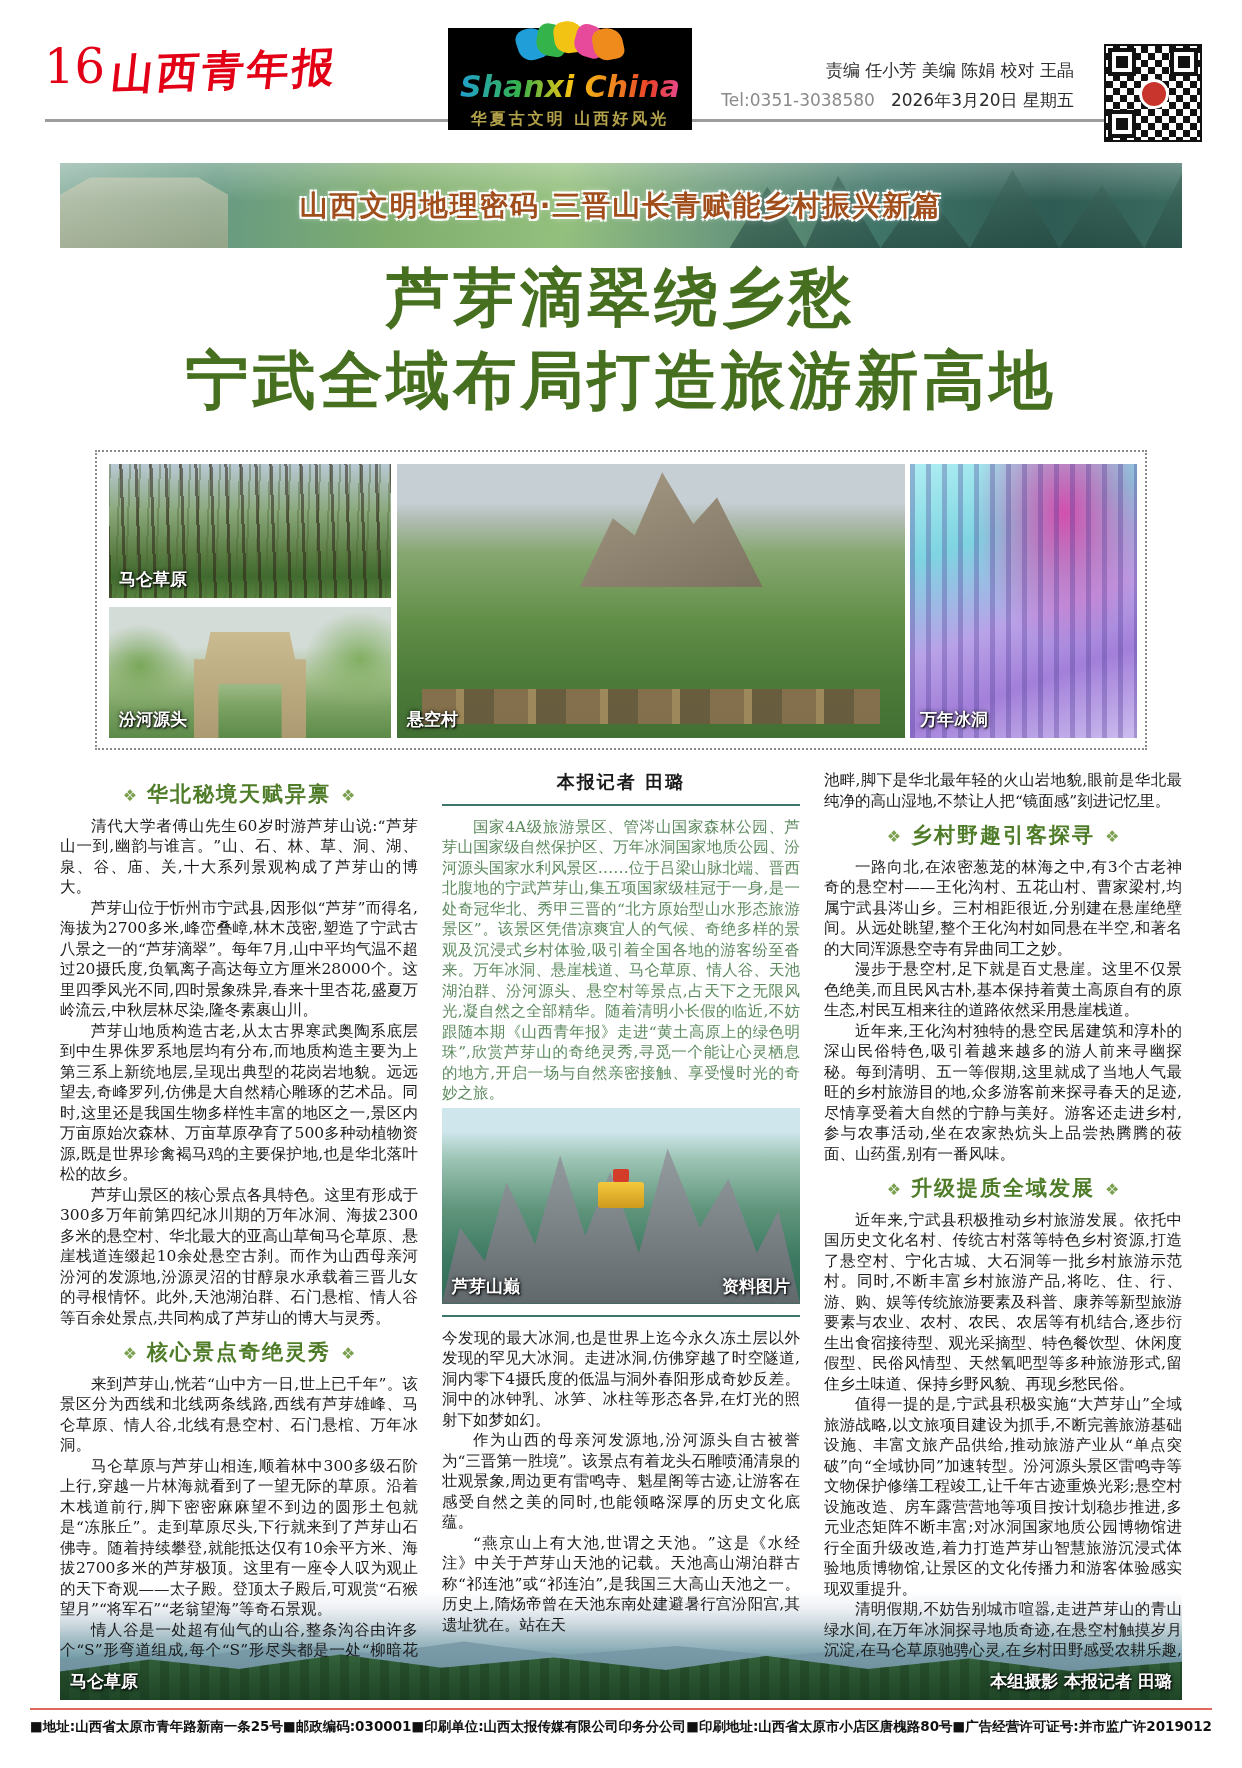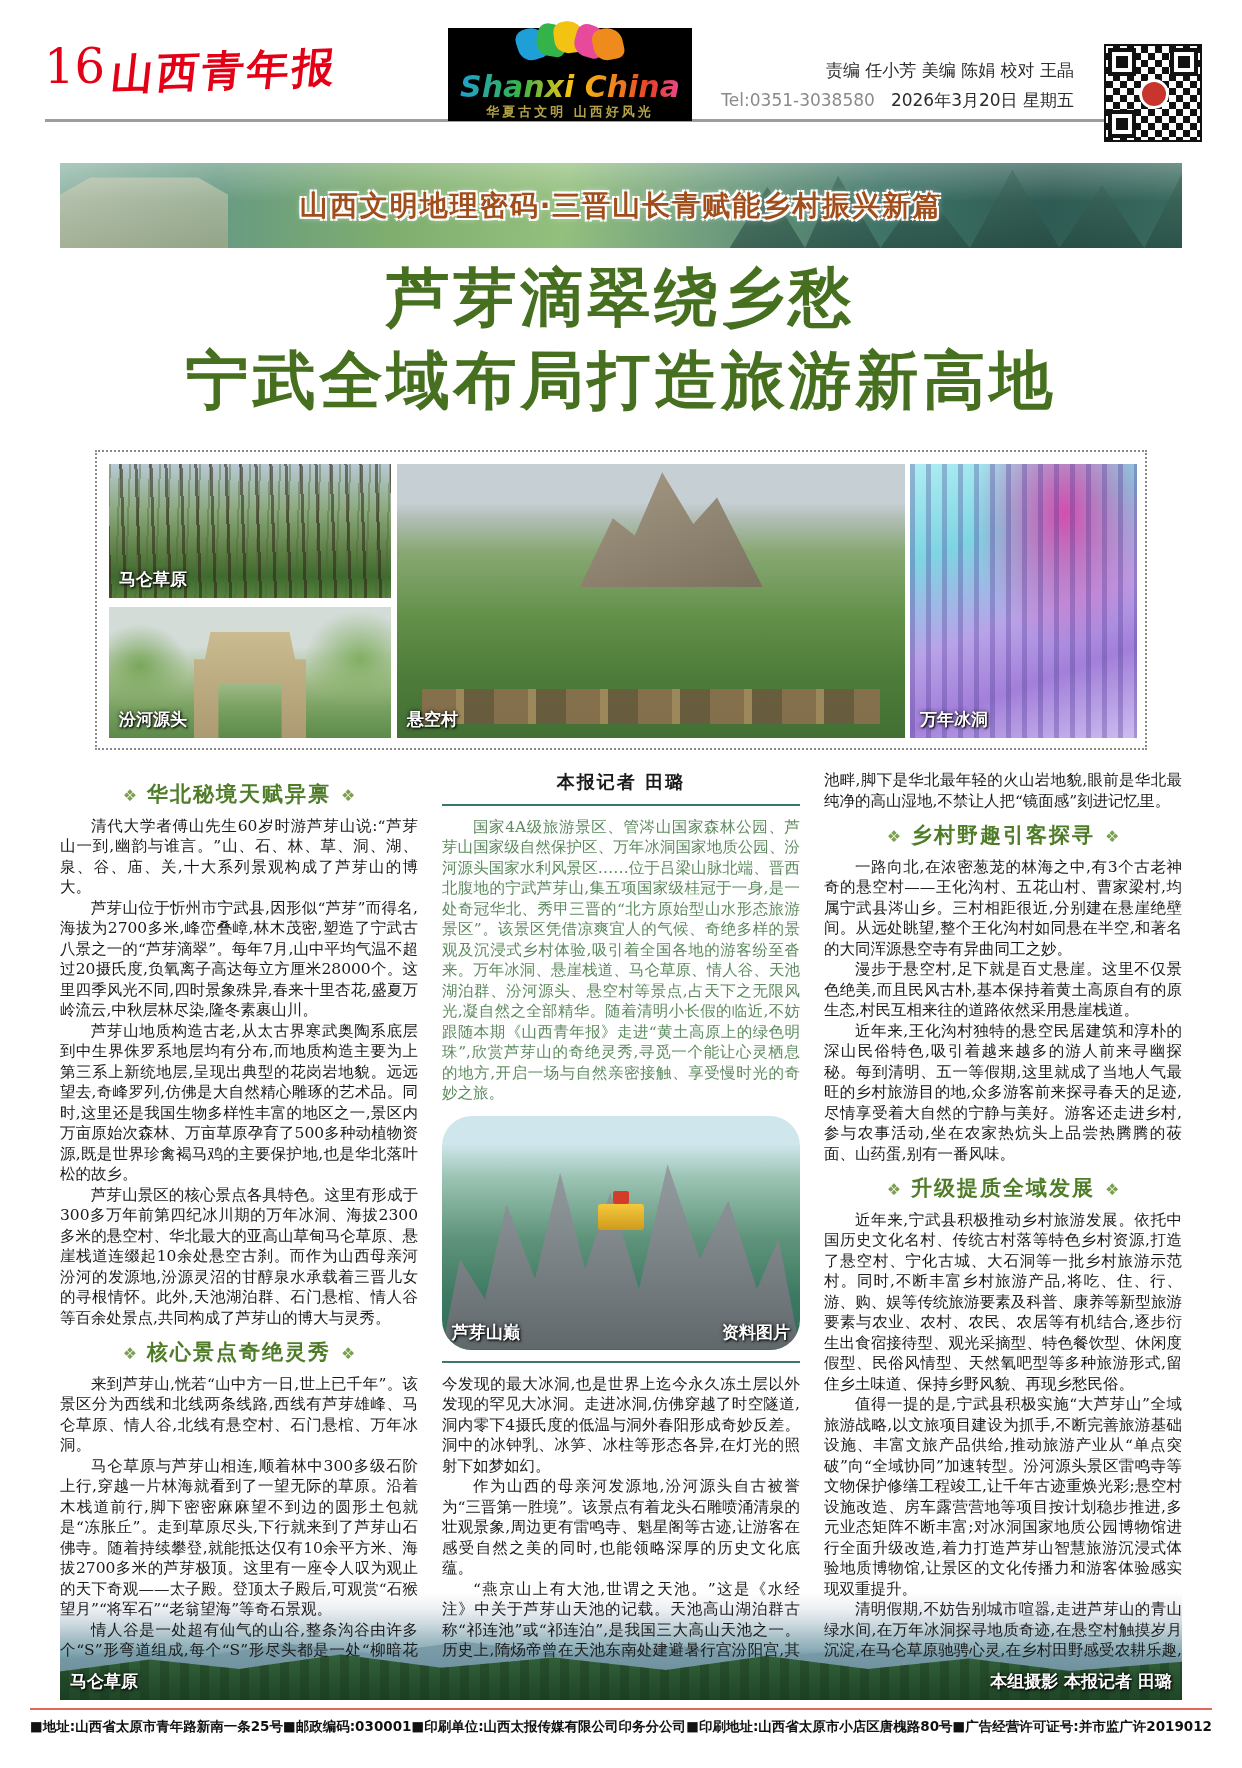--- a/index.html
+++ b/index.html
@@ -10,21 +10,21 @@
           font-family:"DejaVu Serif",serif;line-height:1;}
   .masthead{position:absolute;left:112px;top:50px;font-size:42px;font-weight:900;color:#e30016;
             font-family:"DejaVu Serif",serif;transform:skewX(-8deg) rotate(-2deg);letter-spacing:3px;line-height:1;}
   .grayline{position:absolute;left:45px;top:119px;width:1152px;height:3px;background:#9d9d9d;}
   .logo{position:absolute;left:448px;top:28px;width:228px;text-align:center;background:#000000;padding:0 8px;}
   .ribbon{height:42px;line-height:42px;}
   .ribbon i{display:inline-block;width:30px;height:32px;border-radius:10px 16px 8px 14px;margin:0 -8px;}
   .logo-text{font-size:30px;font-weight:bold;font-style:italic;font-family:"DejaVu Sans",sans-serif;
              background:linear-gradient(90deg,#1f9ed8 0%,#35b34b 28%,#f3c313 50%,#ef8b1c 68%,#e8402a 85%,#e74a9b 100%);
              -webkit-background-clip:text;background-clip:text;color:transparent;line-height:1.1;white-space:nowrap;}
-  .tagline{font-size:13px;font-weight:bold;color:#b3a24a;letter-spacing:3px;
+  .tagline{margin-top:6px;font-size:16px;font-weight:bold;color:#b3a24a;letter-spacing:3px;
            font-family:"DejaVu Sans",sans-serif;white-space:nowrap;}
   .hdr-right{position:absolute;right:168px;top:56px;text-align:right;font-size:17px;line-height:1.75;
              color:#2b2b2b;font-family:"DejaVu Sans",sans-serif;white-space:nowrap;}
   .hdr-right .tel{color:#8a8a8a;margin-right:16px;}
   .qr{position:absolute;right:40px;top:44px;width:94px;height:94px;border:2px solid #111;background:
       repeating-conic-gradient(#111 0% 25%,#fff 0% 50%) 0 0/14px 14px;}
   .qr .f{position:absolute;width:20px;height:20px;border:4px solid #111;background:#fff;}
   .qr .f::after{content:"";position:absolute;inset:4px;background:#111;}
   .qr .tl{left:2px;top:2px}.qr .tr{right:2px;top:2px}.qr .bl{left:2px;bottom:2px}
   .qr .dot{position:absolute;left:50%;top:50%;width:24px;height:24px;margin:-14px;background:#c8352c;
@@ -78,22 +78,22 @@
   .col{flex:1 1 0;overflow:hidden;text-align:justify;font-size:15.5px;line-height:20.5px;}
   .col p{margin:0;text-indent:2em;}
   .col p.noindent{text-indent:0;}
   .sec{margin:14px 0 9px;text-align:center;font-size:21px;font-weight:bold;color:#4e7c28;
        font-family:"DejaVu Sans",sans-serif;letter-spacing:2px;}
   .sec .orn{color:#7ba150;font-size:16px;margin:0 10px;letter-spacing:0;}
   .byline{margin-top:2px;text-align:center;font-size:18px;font-weight:bold;
           font-family:"DejaVu Sans",sans-serif;letter-spacing:2px;}
   .rule{height:2px;background:#3c756b;margin:11px 0;}
   .green{color:#5d8a5f;}
-  .summit{position:relative;width:100%;height:234px;margin-top:12px;background:
-     linear-gradient(180deg,#cfe6ec 0 12%,#9cc4b4 26%,#5f947b 52%,#3e7a63 76%,#2f6b55 100%); border-radius: 30px;}
+  .summit{position:relative;width:100%;height:196px;margin-top:4px;background:
+     linear-gradient(180deg,#cfe6ec 0 12%,#9cc4b4 26%,#5f947b 52%,#3e7a63 76%,#2f6b55 100%);}
   .summit::before{content:"";position:absolute;bottom:0;left:0;right:0;height:86%;
      background:linear-gradient(180deg,#9aa2a6,#60686c);
      clip-path:polygon(0 100%,5% 55%,12% 75%,18% 28%,26% 65%,33% 12%,40% 60%,47% 22%,55% 70%,63% 8%,72% 55%,80% 26%,88% 70%,94% 45%,100% 100%);}
   .temple{position:absolute;left:50%;top:38%;width:46px;height:26px;margin-left:-23px;z-index:4;
      background:linear-gradient(#f4c93c,#cf9a1d);border-radius:3px;}
   .temple::before{content:"";position:absolute;top:-13px;left:15px;width:16px;height:13px;background:#d43c2a;border-radius:2px;}
   
   .panorama{position:absolute;left:60px;top:1592px;width:1122px;height:108px;overflow:hidden;z-index:2;background:
      linear-gradient(180deg,#ffffff 0%,#eceff3 16%,#ccd9df 30%,#a9c0c8 42%,#8fb0ba 52%,#6f9aa4 62%,#587f83 70%,#446e66 80%,#32594a 90%,#2a4f3e 100%);}
   .panorama::before{content:"";position:absolute;left:0;right:0;top:34%;height:42%;opacity:.85;background:#7796a4;

